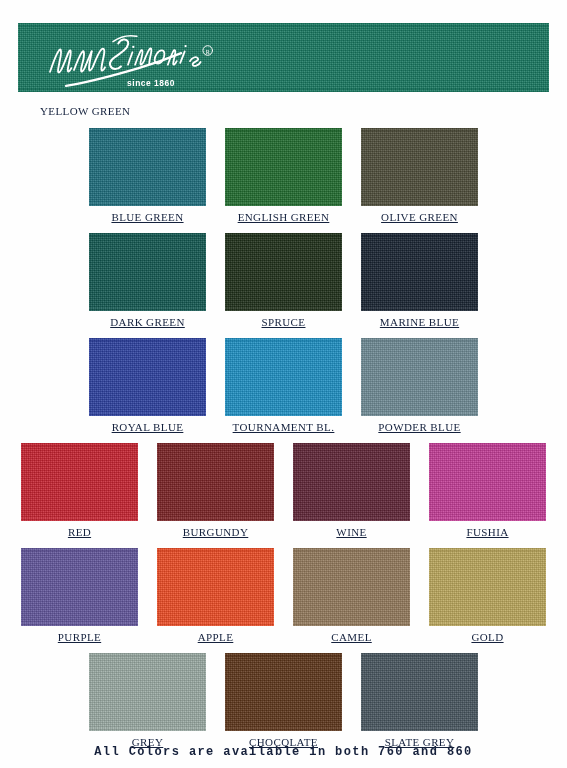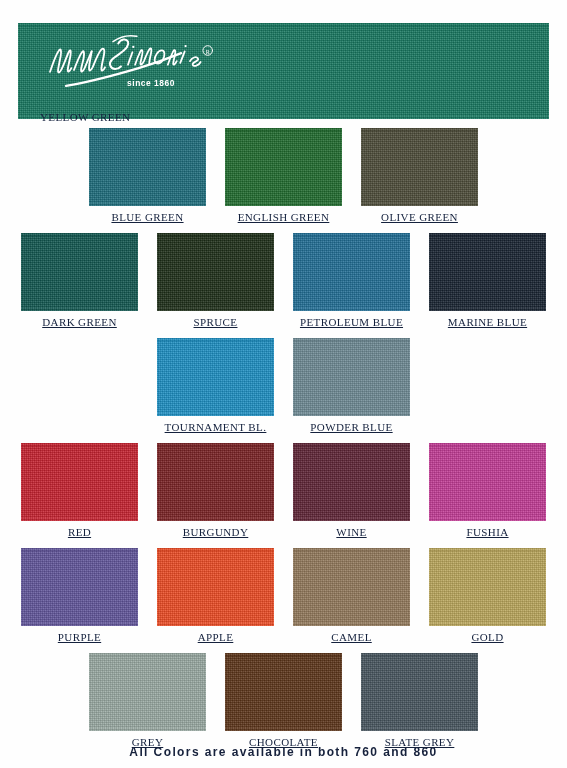--- a/index.html
+++ b/index.html
@@ -59,21 +59,21 @@
     position:absolute;
     left:0;right:0;top:3px;bottom:3px;
     background:inherit;
     background-color:inherit;
   }
 
   
   #banner-wrap{
     position:absolute;
     left:18px;top:23px;
-    width:531px;height:96px;
+    width:531px;height:69px;
   }
   #banner-logo{
     position:absolute;
     left:20px;top:8px;
     width:180px;height:62px;
     z-index:4;
     pointer-events:none;
   }
   #banner-logo svg{display:block;width:100%;height:100%;}
 
@@ -81,21 +81,21 @@
   .label{
     font-family:"Liberation Serif", serif;
     font-size:11px;
     color:#14213d;
     letter-spacing:.4px;
     white-space:nowrap;
     text-align:center;
   }
   #banner-label{
     position:absolute;
-    left:40px;top:111px;
+    left:40px;top:105px;
     text-align:center;
     font-size:11px;
   }
 
   
   #grid{
     position:absolute;
     left:0;top:128px;
     width:567px;
   }
@@ -115,21 +115,21 @@
     margin-top:5px;
     font-size:11px;
     text-decoration:underline;
   }
 
   #footer-note{
     position:absolute;
     left:0;right:0;
     bottom:9px;
     text-align:center;
-    font-family:Liberation Sans, sans-serif;
+    font-family:Liberation Mono, monospace;
     font-weight:bold;
     font-size:12px;
     letter-spacing:1.4px;
     color:#16213c;
     white-space:nowrap;
   }
 </style>
 </head>
 <body>
 
@@ -199,34 +199,34 @@
           <div class="label">DARK GREEN</div>
         </div>
         <div class="cell">
           <div class="swatch-wrap">
             <div class="swatch" style="background-color: rgb(28, 45, 23);"></div>
           </div>
           <div class="label">SPRUCE</div>
         </div>
         <div class="cell">
           <div class="swatch-wrap">
-            <div class="swatch" style="background-color: rgb(31, 110, 150);"></div>
-          </div>
-          <div class="label">PETROLEUM BLUE</div>
-        </div>
-        <div class="cell">
-          <div class="swatch-wrap">
             <div class="swatch" style="background-color: rgb(22, 33, 47);"></div>
           </div>
           <div class="label">MARINE BLUE</div>
         </div>
       </div>
       <div class="grid-row">
         <div class="cell">
           <div class="swatch-wrap">
+            <div class="swatch" style="background-color: rgb(42, 63, 160);"></div>
+          </div>
+          <div class="label">ROYAL BLUE</div>
+        </div>
+        <div class="cell">
+          <div class="swatch-wrap">
             <div class="swatch" style="background-color: rgb(27, 143, 196);"></div>
           </div>
           <div class="label">TOURNAMENT BL.</div>
         </div>
         <div class="cell">
           <div class="swatch-wrap">
             <div class="swatch" style="background-color: rgb(109, 138, 149);"></div>
           </div>
           <div class="label">POWDER  BLUE</div>
         </div>

